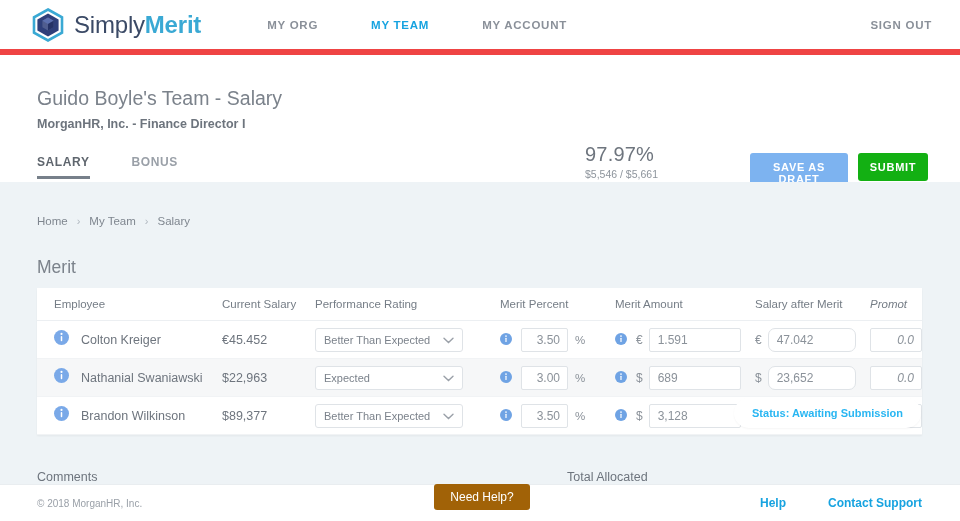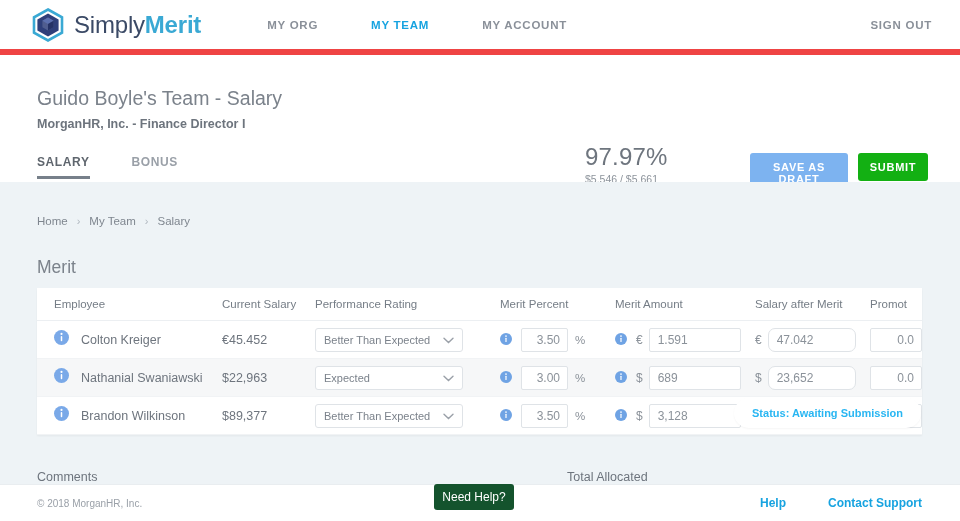--- a/index.html
+++ b/index.html
@@ -57,21 +57,21 @@
   .tabs { position: absolute; left: 37px; top: 100px; display: flex; }
   .tab {
     font-size: 12px; font-weight: 700; letter-spacing: 0.6px;
     color: #9aa0a8; padding-bottom: 7px; margin-right: 42px; cursor: pointer;
     border-bottom: 3px solid transparent; white-space: nowrap;
   }
   .tab.active { color: #5f666e; border-bottom-color: #77808a; }
 
   
   .alloc { position: absolute; left: 585px; top: 88px; width: 145px; }
-  .alloc-pct { font-size: 24px; color: #6e757e; font-weight: 400; letter-spacing: 0.2px; }
+  .alloc-pct { font-size: 20px; color: #6e757e; font-weight: 400; letter-spacing: 0.2px; }
   .alloc-sub { font-size: 10.5px; color: #8d949c; margin-top: 2px; }
   .alloc-bar {
     margin-top: 7px; height: 4px; width: 138px;
     background: #dfe4e8; border-radius: 1px; overflow: hidden;
   }
   .alloc-bar-fill { height: 100%; background: #ffd21f; }
   .alloc-label {
     margin-top: 6px; font-size: 10.5px; font-weight: 700; color: #17a3e0;
     white-space: nowrap;
   }
@@ -130,21 +130,21 @@
   .tbody-row { height: 38px; border-bottom: 1px solid #f1f3f5; }
   .tbody-row.alt { background: #f6f7f8; }
   .cell { display: flex; align-items: center; flex: none; }
 
   .c-emp    { width: 185px; padding-left: 17px; }
   .c-sal    { width: 93px; }
   .c-rating { width: 185px; }
   .c-pct    { width: 115px; }
   .c-amt    { width: 140px; }
   .c-after  { width: 115px; }
-  .c-promo  { width: 52px; }
+  .c-promo  { width: 52px; font-style: italic; }
 
   .info-ico { flex: none; margin-right: 12px; }
   .emp-name { font-size: 12.5px; color: #6e757e; white-space: nowrap; }
   .sal-val { font-size: 12.5px; color: #6e757e; white-space: nowrap; }
 
   .sel {
     width: 148px; height: 24px; border: 1px solid #dfe3e7; border-radius: 3px;
     background: #fff; font-size: 11px; color: #7b828b;
     display: flex; align-items: center; padding: 0 8px;
     position: relative; cursor: pointer;
@@ -181,22 +181,22 @@
     position: absolute; bottom: 0; left: 0; width: 960px; height: 37px;
     background: #ffffff; border-top: 1px solid #e9edf0;
     display: flex; align-items: center;
   }
   .copyright { position: absolute; left: 37px; font-size: 10px; color: #9aa0a8; white-space: nowrap;}
   .footer-links { position: absolute; right: 38px; display: flex; align-items: center; }
   .flink { font-size: 12px; font-weight: 700; color: #17a3e0; cursor: pointer; white-space: nowrap;}
   .flink.first { margin-right: 42px; }
   .needhelp {
     position: absolute; left: 434px; bottom: 11px;
-    background: #14532d; color: #fff; border: none; border-radius: 3px;
-    width: 80px; height: 26px; font-size: 12px;
+    background: #a16207; color: #fff; border: none; border-radius: 3px;
+    width: 96px; height: 26px; font-size: 12px;
     font-family: "Liberation Sans", sans-serif;
     cursor: pointer; display: flex; align-items: center; justify-content: center;
   }
 </style>
 </head>
 <body>
 
 <div class="page">
 
   <div class="topnav">

